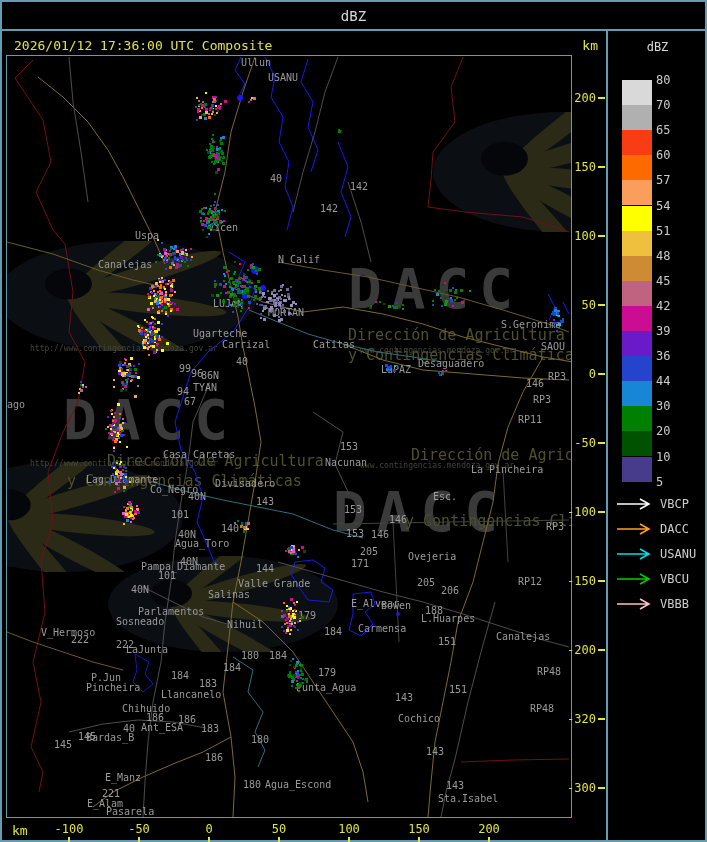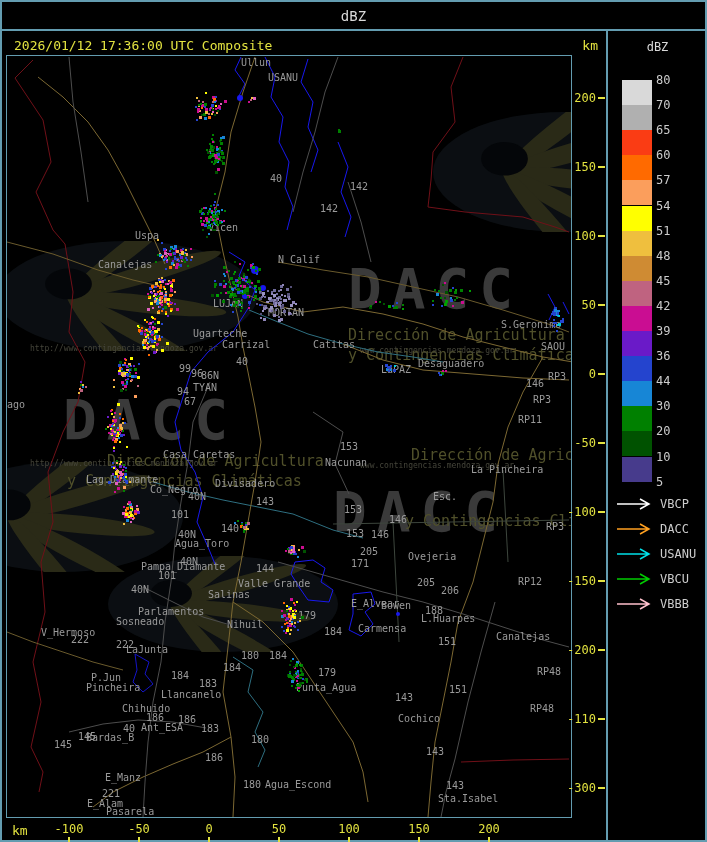--- a/index.html
+++ b/index.html
@@ -1473,21 +1473,21 @@
         <div class="yaxis-label" style="left: 564px; top: 337px;">0</div>
         <div class="yaxis-tick" style="left: 596px; top: 342px;"></div>
         <div class="yaxis-label" style="left: 564px; top: 406.05px;">-50</div>
         <div class="yaxis-tick" style="left: 596px; top: 411.05px;"></div>
         <div class="yaxis-label" style="left: 564px; top: 475.1px;">-100</div>
         <div class="yaxis-tick" style="left: 596px; top: 480.1px;"></div>
         <div class="yaxis-label" style="left: 564px; top: 544.15px;">-150</div>
         <div class="yaxis-tick" style="left: 596px; top: 549.15px;"></div>
         <div class="yaxis-label" style="left: 564px; top: 613.2px;">-200</div>
         <div class="yaxis-tick" style="left: 596px; top: 618.2px;"></div>
-        <div class="yaxis-label" style="left: 564px; top: 682.25px;">-110</div>
+        <div class="yaxis-label" style="left: 564px; top: 682.25px;">-320</div>
         <div class="yaxis-tick" style="left: 596px; top: 687.25px;"></div>
         <div class="yaxis-label" style="left: 564px; top: 751.3px;">-300</div>
         <div class="yaxis-tick" style="left: 596px; top: 756.3px;"></div>
       </div>
     <div id="xaxis">
         <div class="xaxis-label" style="left: 43px; top: 792px;">-100</div>
         <div class="xaxis-tick" style="left: 66px; top: 806px;"></div>
         <div class="xaxis-label" style="left: 113px; top: 792px;">-50</div>
         <div class="xaxis-tick" style="left: 136px; top: 806px;"></div>
         <div class="xaxis-label" style="left: 183px; top: 792px;">0</div>

